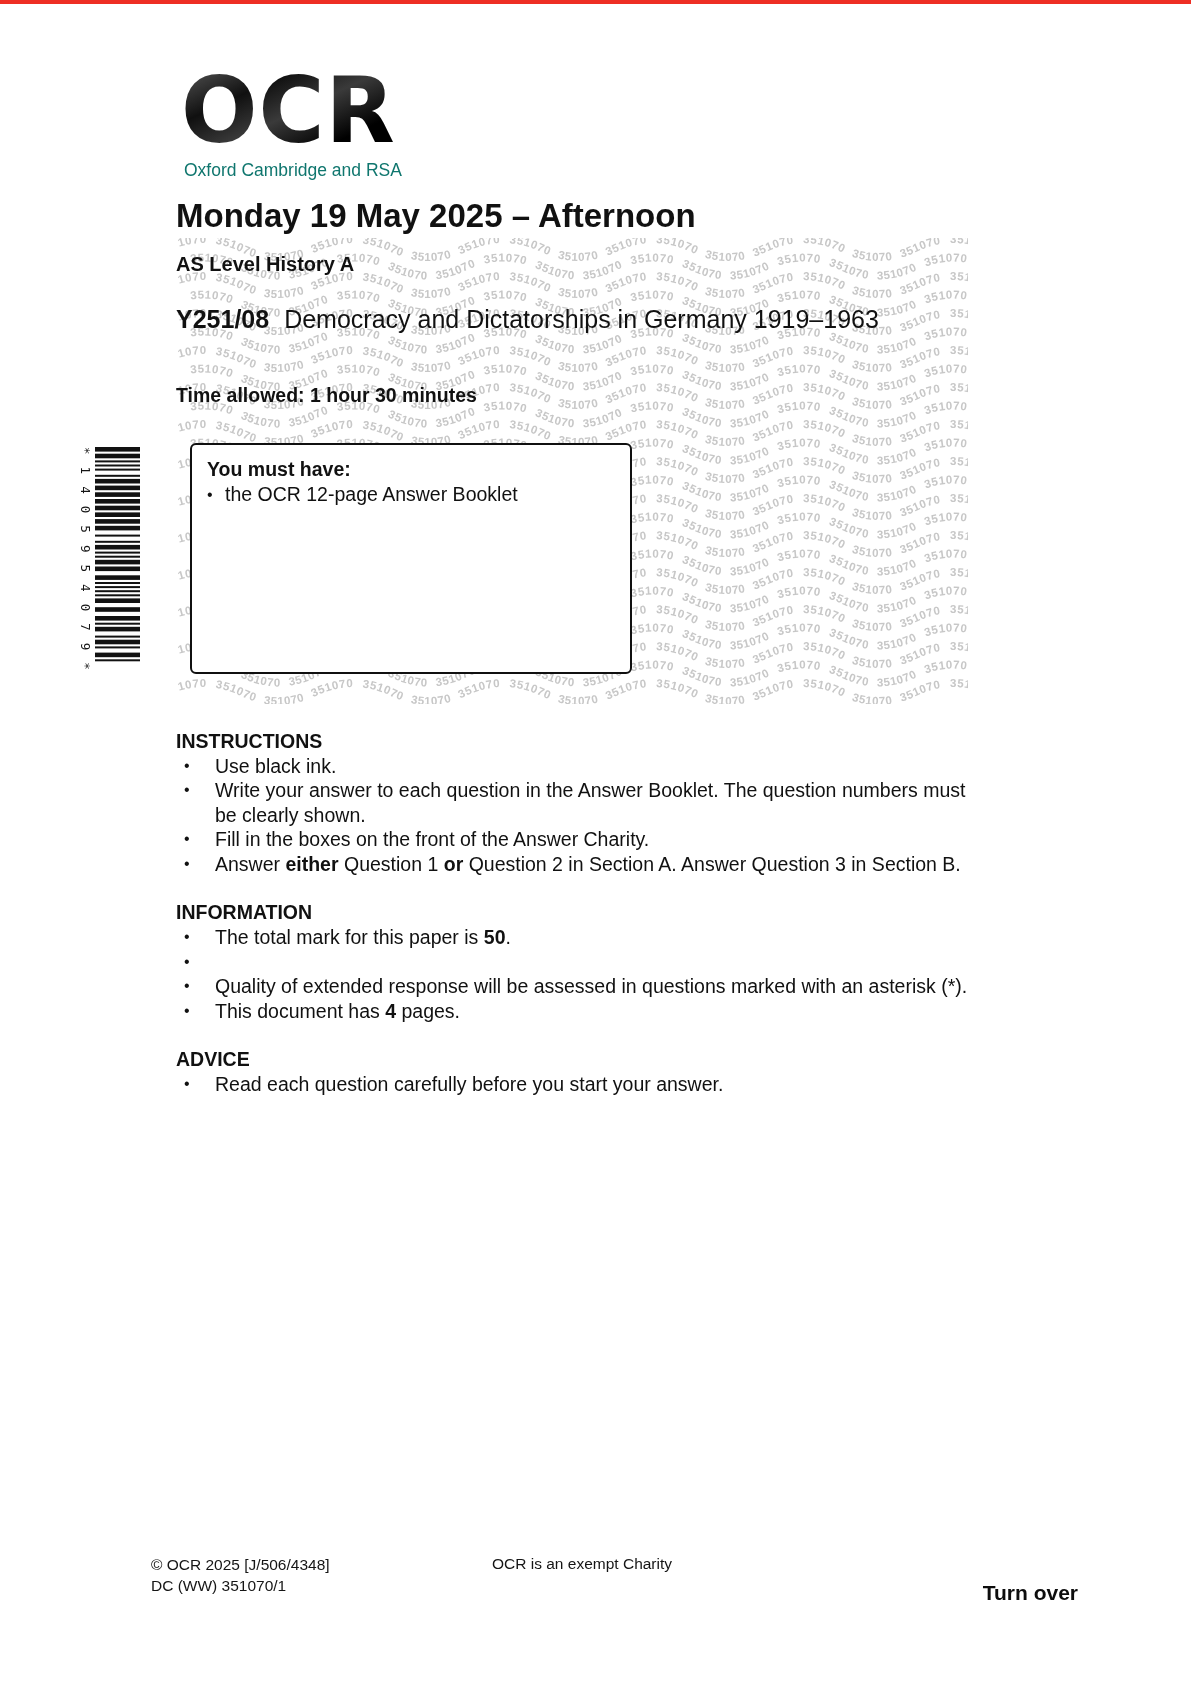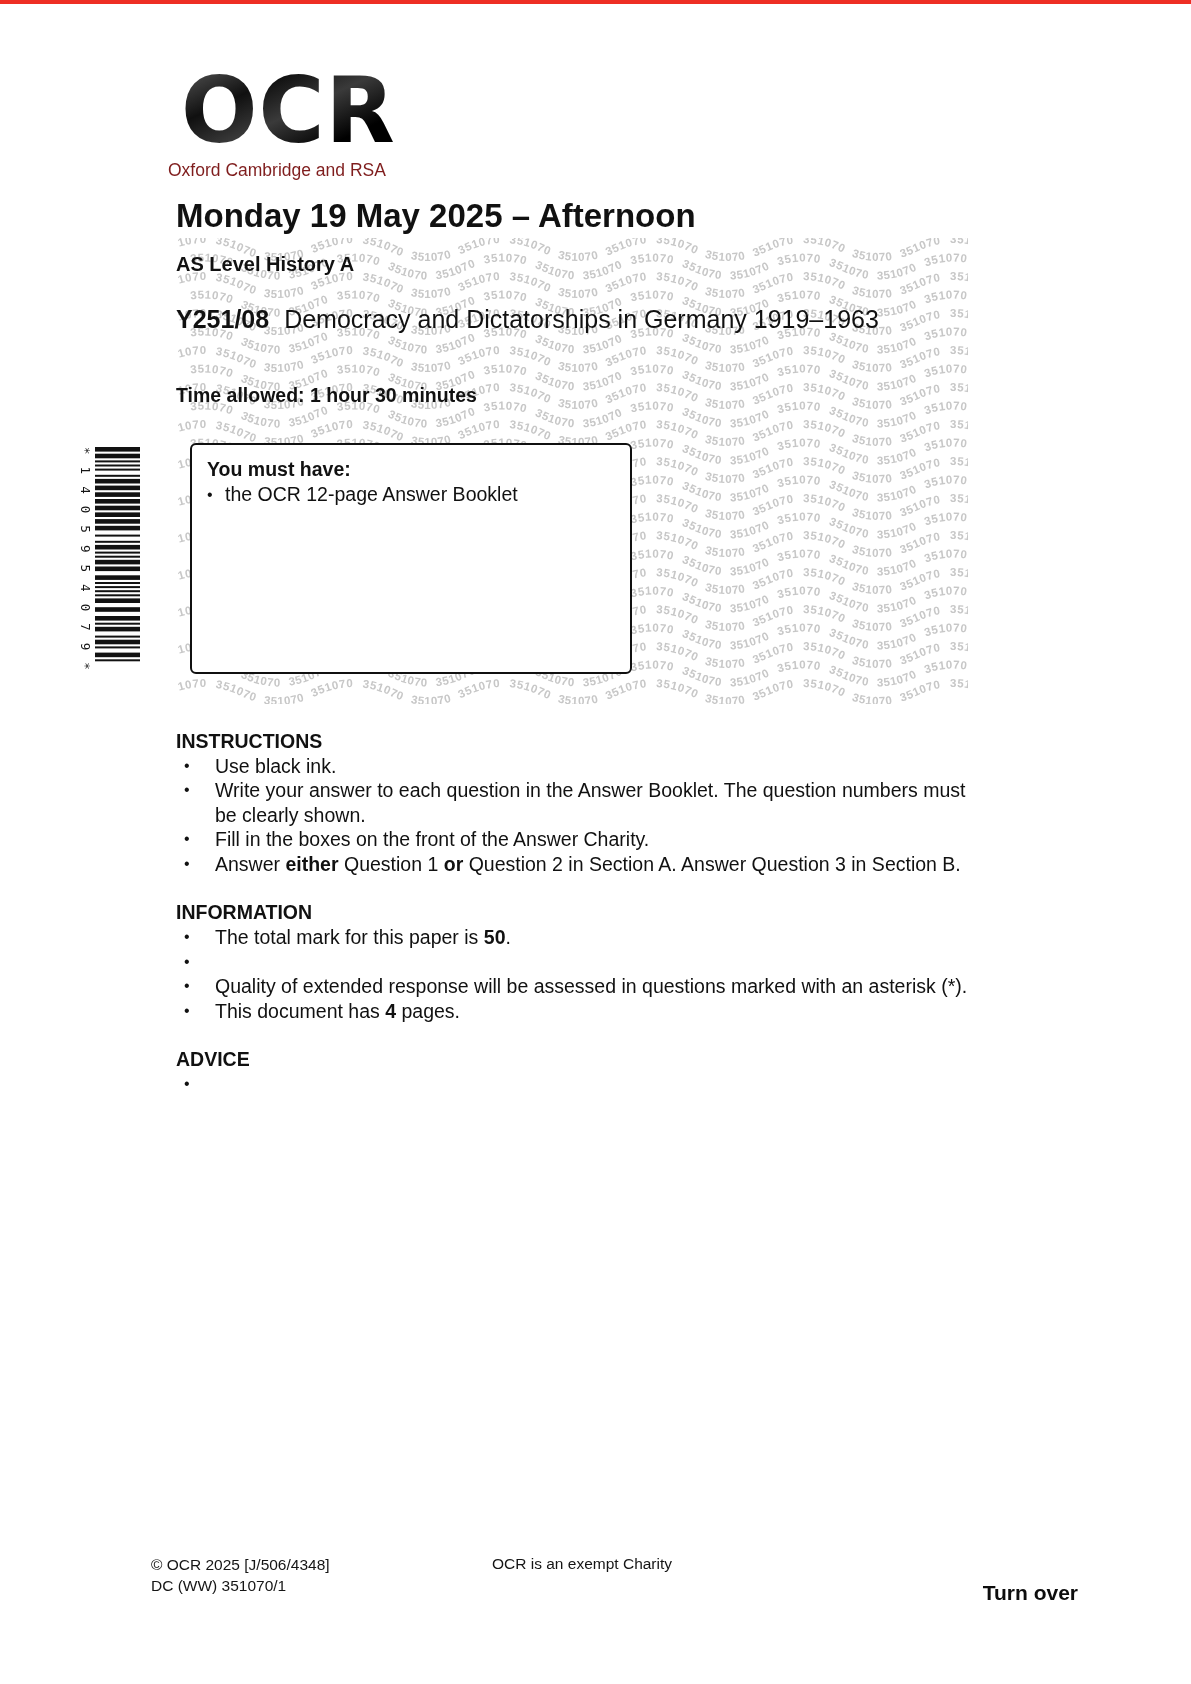--- a/index.html
+++ b/index.html
@@ -14,21 +14,21 @@
   .logo-text{
     position:absolute;left:181px;top:66px;font-family:"DejaVu Sans",sans-serif;
     font-weight:bold;font-size:90px;line-height:1;letter-spacing:1px;color:#141414;
   }
   @supports (-webkit-background-clip: text){
     .logo-text{
       background:linear-gradient(155deg,#5a5a5a 0%,#101010 30%,#3a3a3a 52%,#000 78%);
       -webkit-background-clip:text;-webkit-text-fill-color:transparent;
     }
   }
-  .logo-sub{position:absolute;left:168px;top:160px;font-size:17.5px;color:#7f1d1d;}
+  .logo-sub{position:absolute;left:184px;top:160px;font-size:17.5px;color:#0f766e;}
 
   
   .title{position:absolute;left:176px;top:197px;font-size:33px;font-weight:bold;white-space:nowrap;}
   .qualification{position:absolute;left:176px;top:253px;font-size:20px;font-weight:bold;white-space:nowrap;}
   .paper-line{position:absolute;left:176px;top:305px;font-size:25px;white-space:nowrap;}
   .paper-line .code{font-weight:bold;margin-right:15px;}
   .time-allowed{position:absolute;left:176px;top:348px;font-size:19.5px;font-weight:bold;white-space:nowrap;margin-top:36px;}
 
   
   .watermark{position:absolute;left:178px;top:238px;pointer-events:none;}
@@ -242,20 +242,21 @@
             <span class="bullet">•</span>
             <span class="bullet-text"><span>This document has </span><b>4</b><span> pages.</span></span>
           </li>
         </ul>
     </div>
     <div class="section">
       <div class="sec-heading">ADVICE</div>
       <ul class="sec-list">
           <li>
             <span class="bullet">•</span>
+            <span class="bullet-text"><span>Read each question carefully before you start your answer.</span></span>
           </li>
         </ul>
     </div>
   </div>
 
   <div class="foot-left">
     <div>© OCR 2025  [J/506/4348]</div>
     <div>DC (WW) 351070/1</div>
   </div>
   <div class="foot-charity">OCR is an exempt Charity</div>

